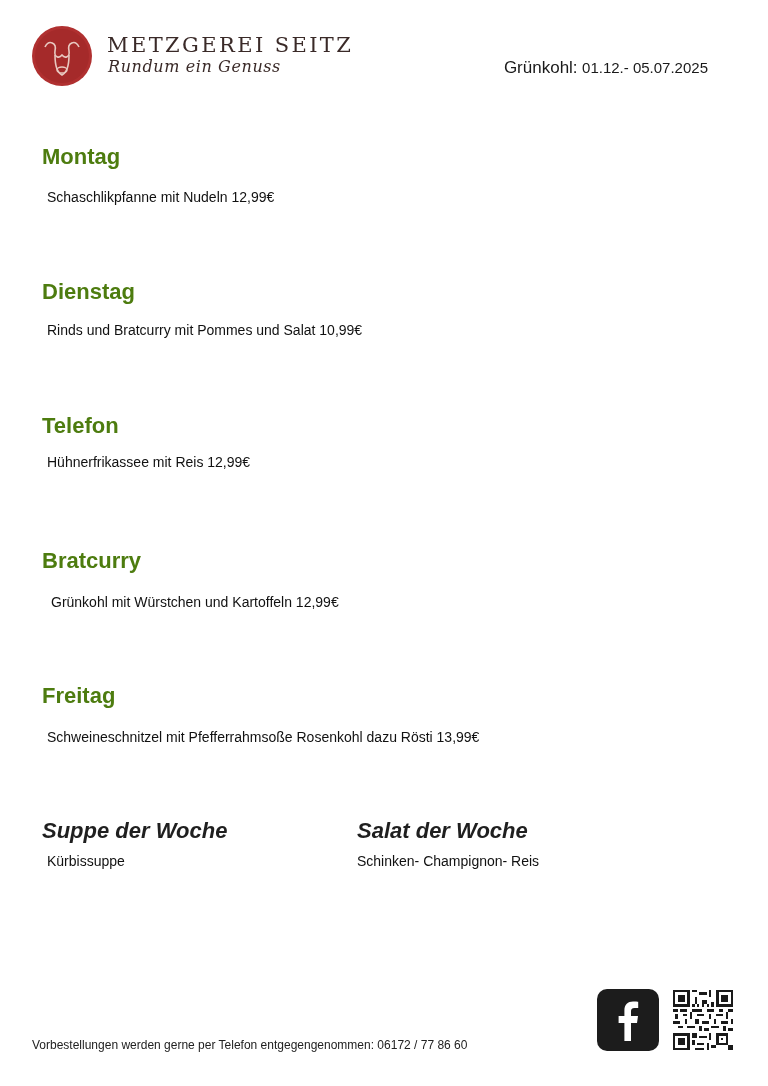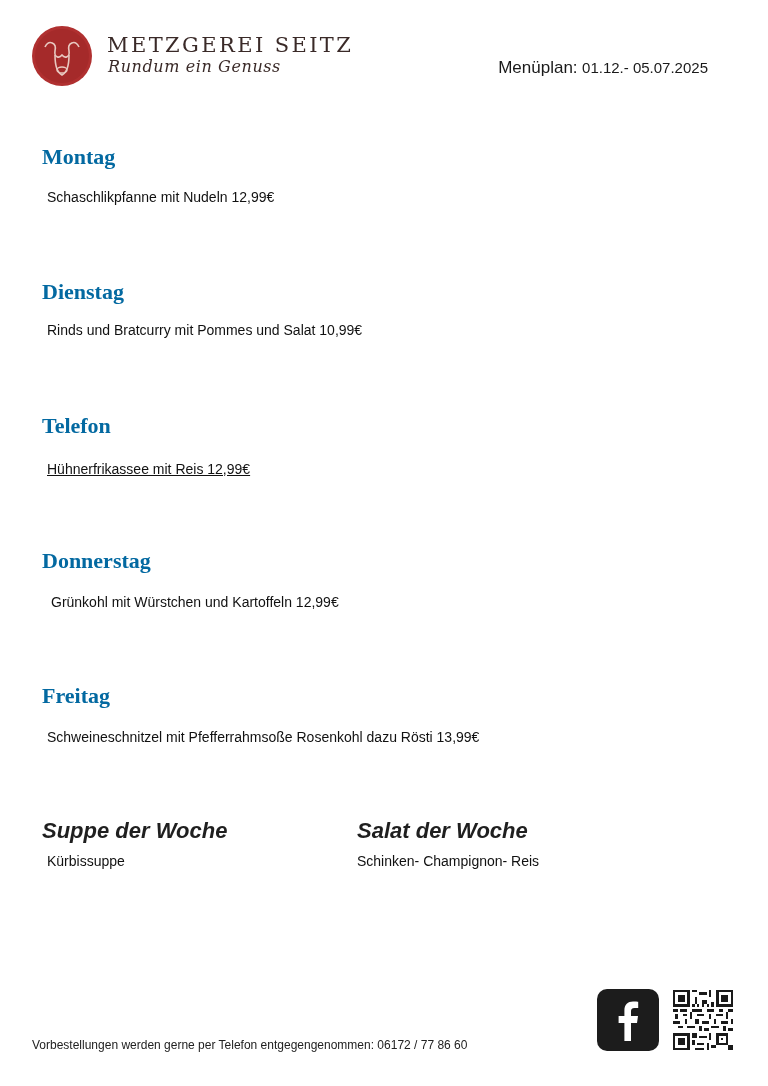--- a/index.html
+++ b/index.html
@@ -4,21 +4,21 @@
 <style>
   html, body { margin: 0; padding: 0; background: #ffffff; }
   body { width: 768px; height: 1086px; position: relative; overflow: hidden; font-family: "Liberation Sans", sans-serif; color: #1a1a1a; }
   .logo { position: absolute; left: 31px; top: 25px; width: 62px; height: 62px; }
   .brand-name { position: absolute; left: 107px; top: 33px; font-family: "DejaVu Serif", serif; font-weight: normal; font-size: 21px; letter-spacing: 2.4px; color: #3a2a28; white-space: nowrap; }
   .brand-tagline { position: absolute; left: 108px; top: 57px; font-family: "DejaVu Serif", serif; font-style: italic; font-size: 16px; letter-spacing: 0.6px; color: #3a2a28; white-space: nowrap; }
   .menu-plan { position: absolute; right: 60px; top: 58px; white-space: nowrap; color: #1a1a1a; }
   .menu-plan .lbl { font-size: 17px; }
   .menu-plan .dates { font-size: 15px; }
   .day { position: absolute; left: 42px; }
-  .day h2 { margin: 0; font-size: 22px; font-weight: bold; color: #0369a1; font-family: Liberation Serif, serif; }
+  .day h2 { margin: 0; font-size: 22px; font-weight: bold; color: #4d7c0f; }
   .day p { margin: 0; position: absolute; left: 5px; font-size: 14px; white-space: nowrap; color: #111; }
   .weekly { position: absolute; }
   .weekly h2 { margin: 0; font-size: 22px; font-weight: bold; color: #1f1f1f; white-space: nowrap; font-style: italic; }
   .weekly p { margin: 0; position: absolute; font-size: 14px; white-space: nowrap; color: #111; }
   .footer { position: absolute; left: 32px; top: 1038px; font-size: 12px; color: #222; white-space: nowrap; }
   .fb { position: absolute; left: 597px; top: 989px; width: 62px; height: 62px; background: #1c1c1c; border-radius: 10px; }
   .qr { position: absolute; left: 673px; top: 990px; width: 60px; height: 60px; }
 </style>
 </head>
 <body>
@@ -28,38 +28,38 @@
     <circle cx="31" cy="31" r="30" fill="#b03030"></circle>
     <circle cx="31" cy="31" r="27" fill="#a52a2a"></circle>
     <path d="M14 22 C18 14, 26 18, 24 26 C23 32, 28 34, 31 30 C34 34, 39 32, 38 26 C36 18, 44 14, 48 22" fill="none" stroke="#e8c8c0" stroke-width="1.6"></path>
     <path d="M24 30 C24 42, 27 48, 31 50 C35 48, 38 42, 38 30" fill="none" stroke="#e8c8c0" stroke-width="1.6"></path>
     <ellipse cx="31" cy="45" rx="5" ry="3" fill="none" stroke="#e8c8c0" stroke-width="1.4"></ellipse>
   </svg>
 </div>
 <div class="brand-name">METZGEREI SEITZ</div>
 <div class="brand-tagline">Rundum ein Genuss</div>
 <div class="menu-plan">
-  <span class="lbl">Menüplan:</span>
+  <span class="lbl">Grünkohl:</span>
   <span class="dates">01.12.- 05.07.2025</span>
 </div>
 
 <div class="day" style="top:144px;">
   <h2>Montag</h2>
   <p style="top:45px;">Schaschlikpfanne mit Nudeln 12,99€</p>
 </div>
 <div class="day" style="top:279px;">
   <h2>Dienstag</h2>
   <p style="top:43px;">Rinds und Bratcurry mit Pommes und Salat 10,99€</p>
 </div>
 <div class="day" style="top:413px;">
   <h2>Telefon</h2>
-  <p style="top:48px;text-decoration:underline;">Hühnerfrikassee mit Reis 12,99€</p>
+  <p style="top:41px;">Hühnerfrikassee mit Reis 12,99€</p>
 </div>
 <div class="day" style="top:548px;">
-  <h2>Donnerstag</h2>
+  <h2>Bratcurry</h2>
   <p style="top:46px; left:9px;">Grünkohl mit Würstchen und Kartoffeln 12,99€</p>
 </div>
 <div class="day" style="top:683px;">
   <h2>Freitag</h2>
   <p style="top:46px;">Schweineschnitzel mit Pfefferrahmsoße Rosenkohl dazu Rösti 13,99€</p>
 </div>
 
 <div class="weekly" style="left:42px; top:818px;">
   <h2>Suppe der Woche</h2>
   <p style="left:5px; top:35px;">Kürbissuppe</p>

